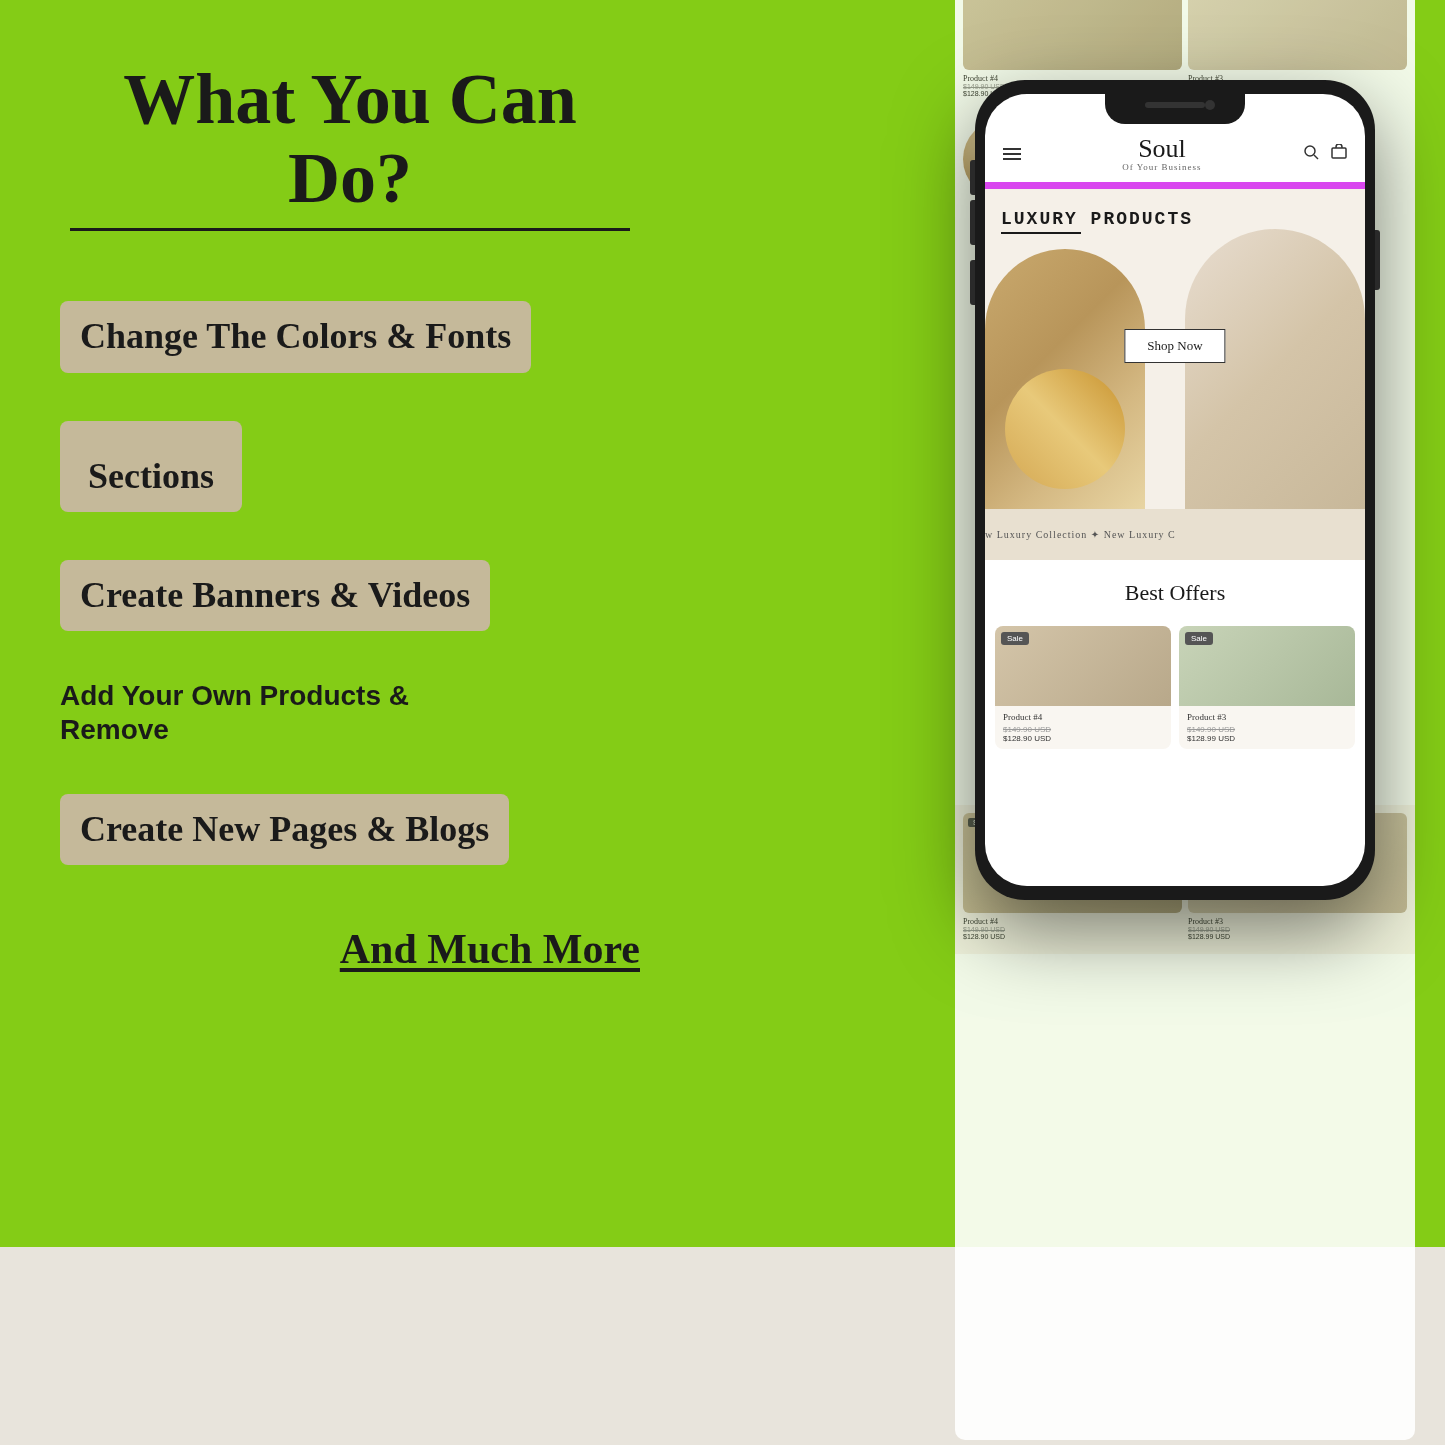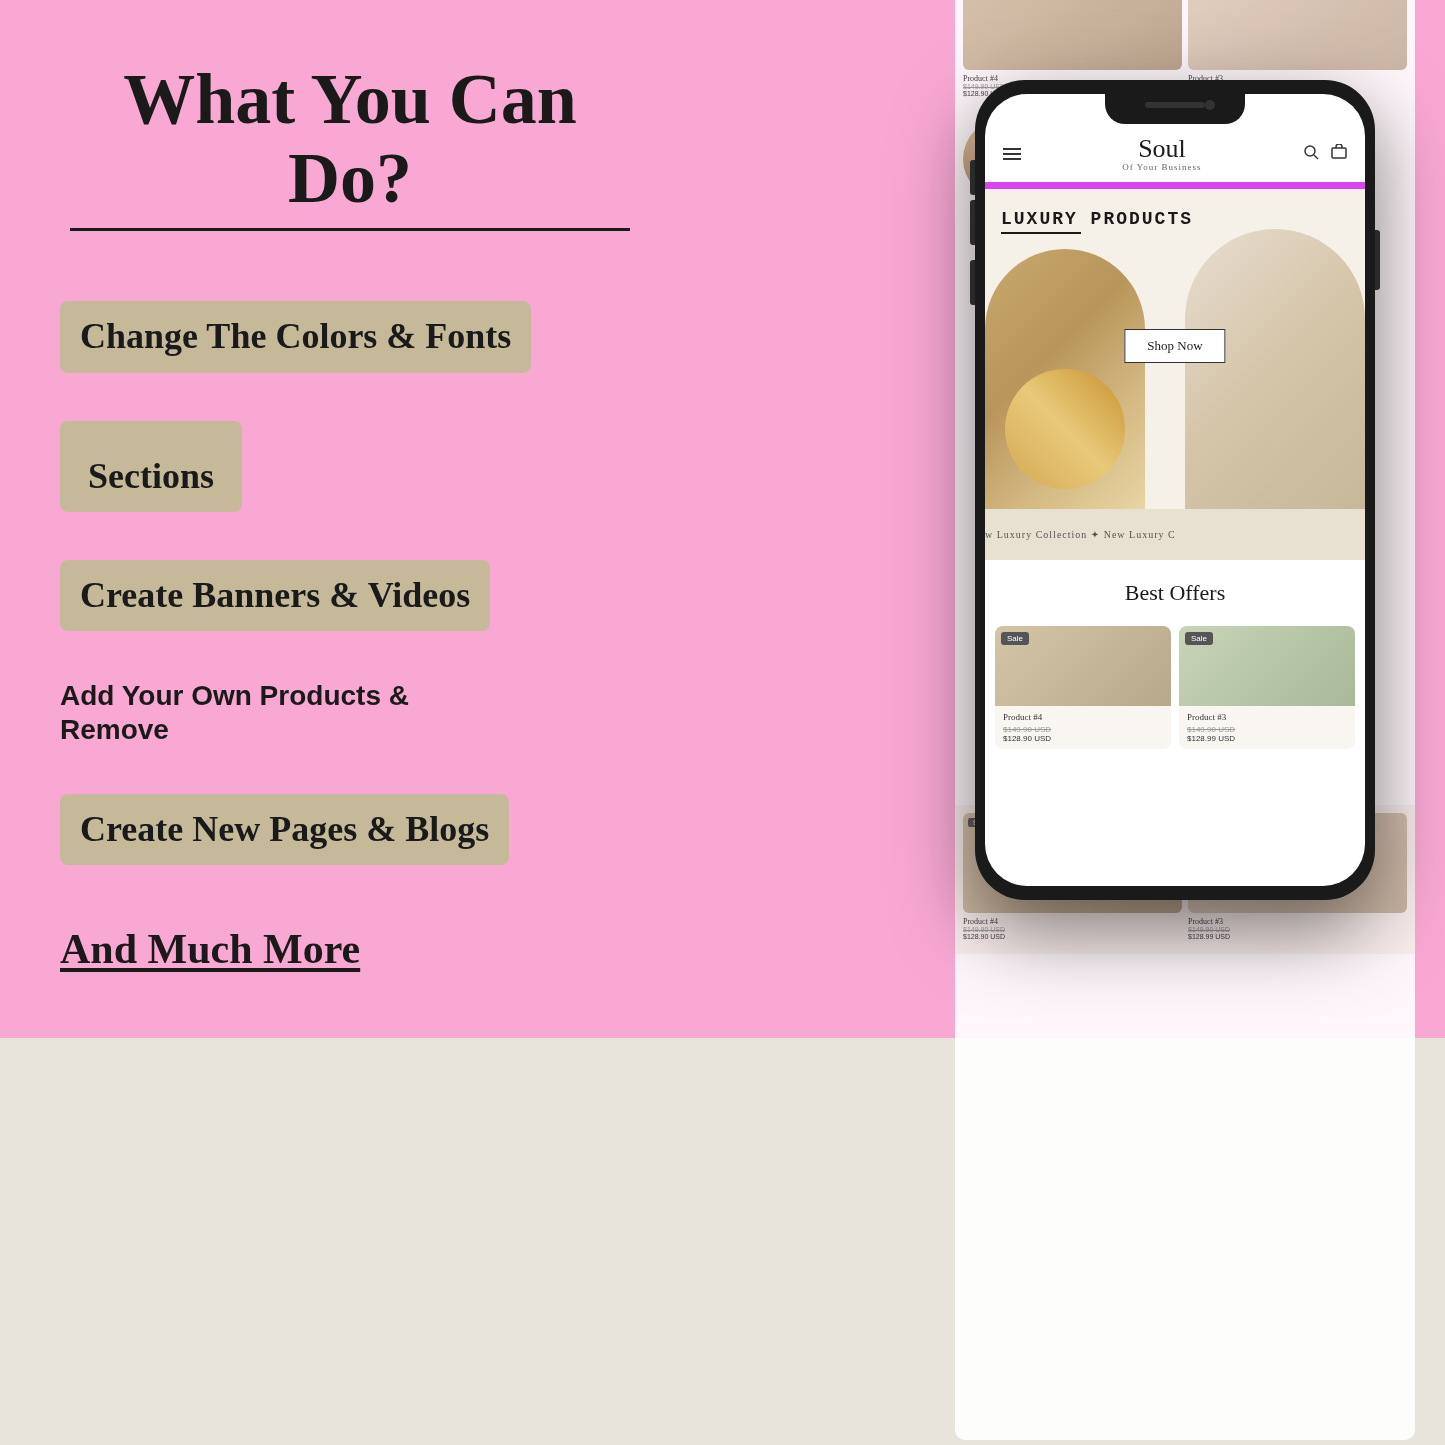--- a/index.html
+++ b/index.html
@@ -8,23 +8,23 @@
       width: 1445px;
       height: 1445px;
       background-color: #e8e4dc;
       font-family: Georgia, 'Times New Roman', serif;
       overflow: hidden;
       position: relative;
     }
 
     .page-wrapper {
       width: 1445px;
-      height: 1038px;
-      position: relative;
-      background-color: #f9a8d4;
+      height: 1247px;
+      position: relative;
+      background-color: #84cc16;
     }
 
     
     .left-content {
       position: absolute;
       left: 60px;
       top: 60px;
       width: 580px;
     }
 
@@ -82,21 +82,21 @@
     .feature-text-plain {
       font-size: 28px;
       font-weight: 800;
       font-family: Liberation Sans, sans-serif;
       color: #1a1a1a;
       line-height: 1.2;
     }
 
     .and-more {
       margin-top: 60px;
-      text-align: left;
+      text-align: right;
     }
 
     .and-more-text {
       font-size: 42px;
       font-weight: 800;
       font-family: Georgia, serif;
       color: #1a1a1a;
       text-decoration: underline;
       text-underline-offset: 5px;
     }

